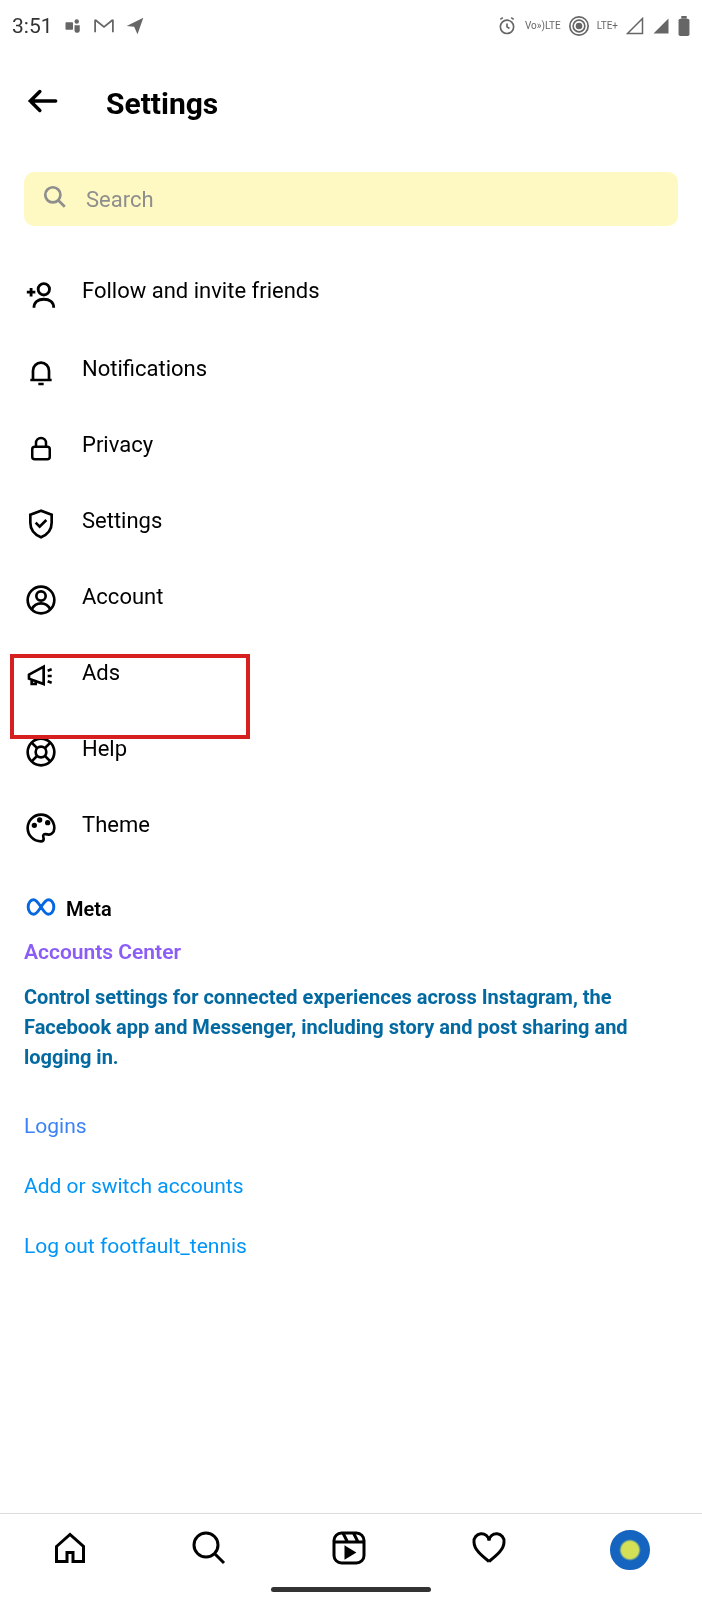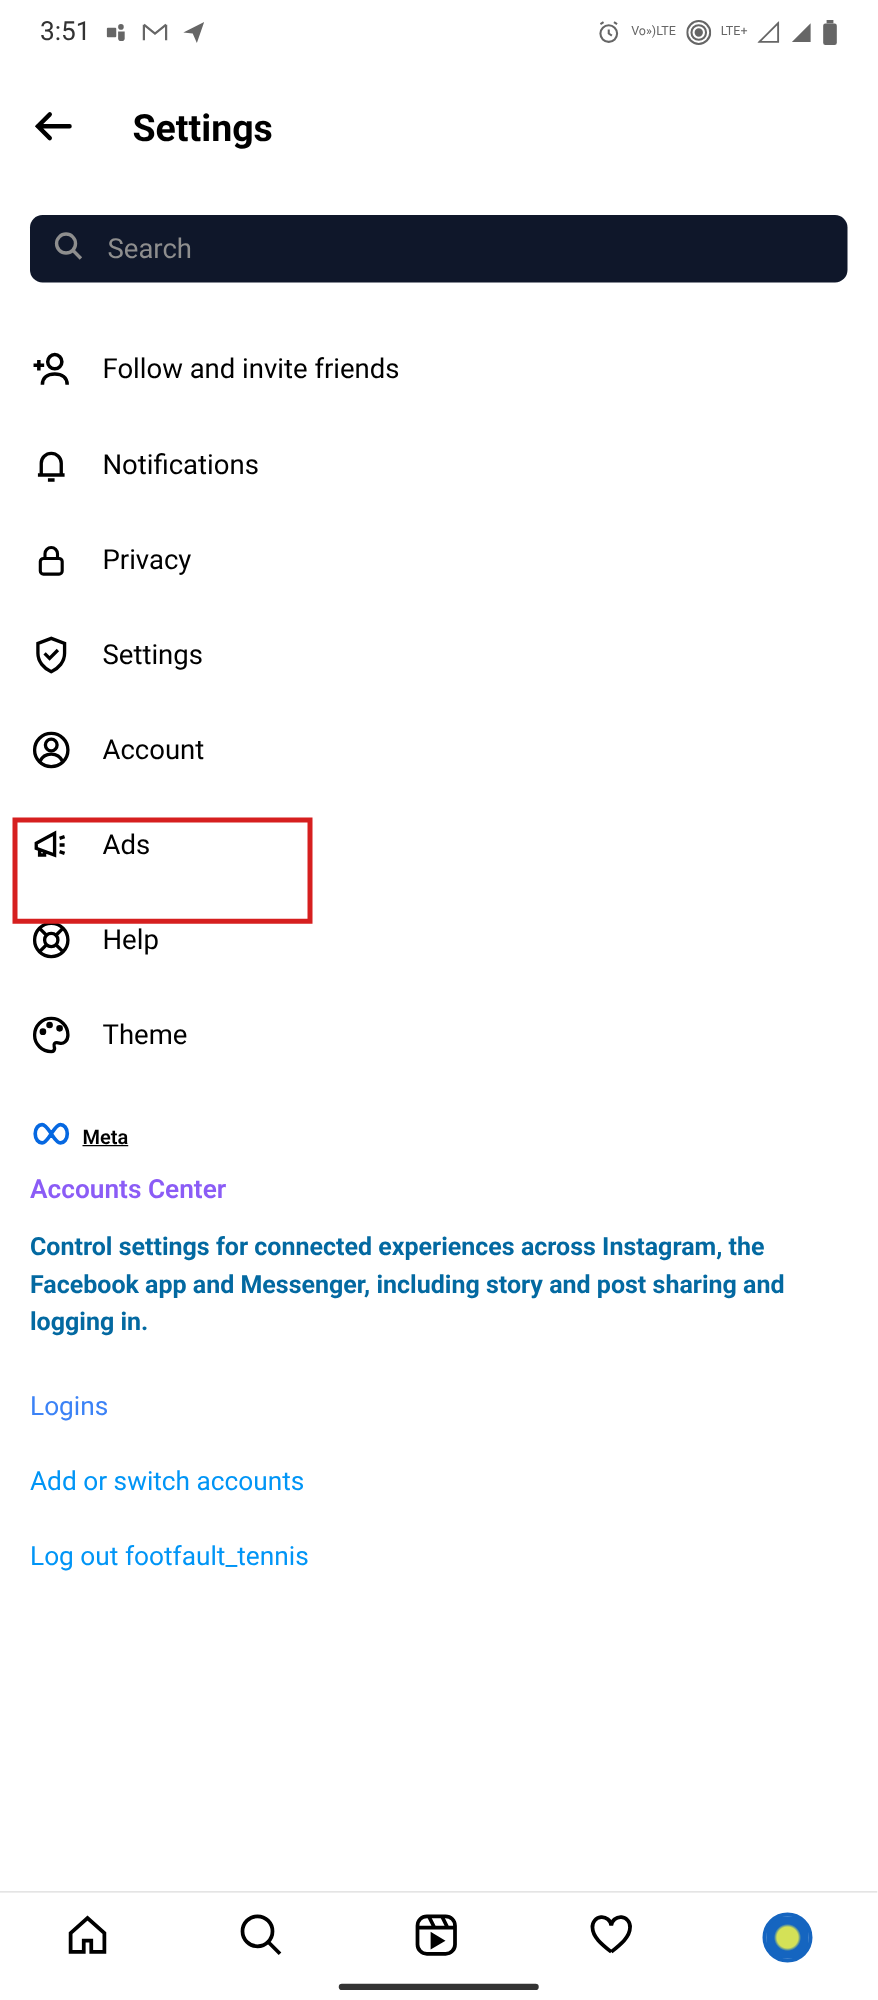--- a/index.html
+++ b/index.html
@@ -13,21 +13,21 @@
       height: 1600px;
       background: #ffffff;
       position: relative;
       overflow: hidden;
     }
     
     .status-bar {
       display: flex;
       justify-content: space-between;
       align-items: center;
-      padding: 8px 32px;
+      padding: 8px 12px;
       height: 52px;
       color: #5a5a5a;
     }
     .status-left {
       display: flex;
       align-items: center;
       gap: 10px;
     }
     .status-time {
       font-size: 21px;
@@ -61,21 +61,21 @@
       cursor: pointer;
     }
     .page-title {
       font-size: 30px;
       font-weight: 700;
       color: #000;
     }
     
     .search-container {
       margin: 18px 24px;
-      background: #0f172a;
+      background: #fef9c3;
       border-radius: 10px;
       display: flex;
       align-items: center;
       padding: 12px 18px;
       gap: 18px;
     }
     .search-container input {
       border: none;
       background: transparent;
       font-size: 22px;
@@ -85,21 +85,20 @@
     }
     .search-container input::placeholder {
       color: #8e8e8e;
     }
     
     .menu-list {
       padding: 12px 0;
     }
     .menu-item {
       display: flex;
-      align-items: center;
       padding: 22px 24px;
       gap: 24px;
       cursor: pointer;
     }
     .menu-item .icon-wrap {
       width: 34px;
       display: flex;
       justify-content: center;
     }
     .menu-label {
@@ -119,24 +118,23 @@
     .meta-section {
       padding: 18px 24px;
     }
     .meta-logo {
       display: flex;
       align-items: center;
       gap: 8px;
       margin-bottom: 18px;
     }
     .meta-text {
-      font-size: 16px;
+      font-size: 20px;
       font-weight: 600;
       color: #000;
-      text-decoration: underline;
     }
     .accounts-center {
       font-size: 21px;
       font-weight: 600;
       color: #8b5cf6;
       margin-bottom: 18px;
     }
     .meta-desc {
       font-size: 20px;
       color: #0369a1;

